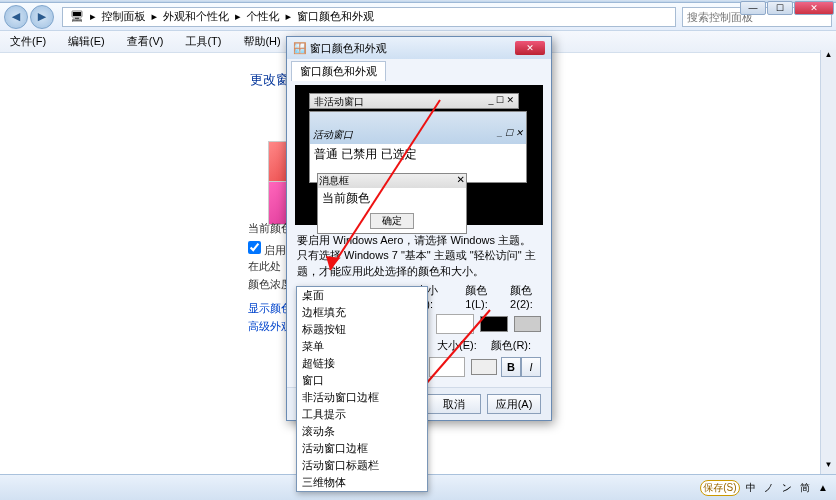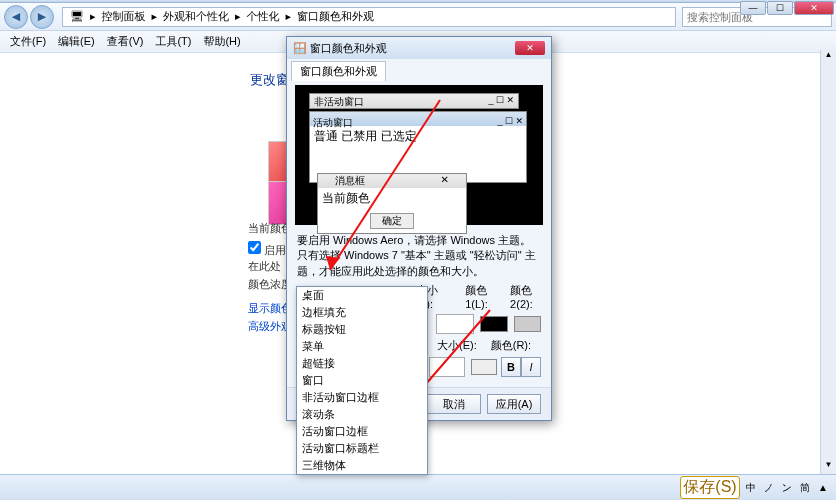--- a/index.html
+++ b/index.html
@@ -9,45 +9,45 @@
 .win-controls { position: absolute; top: 1px; right: 2px; display: flex; gap: 1px; }
 .win-controls span { width: 26px; height: 14px; background: linear-gradient(#e9eff7,#cad9eb); border: 1px solid #8fa9c9; border-radius: 2px; display: inline-flex; align-items: center; justify-content: center; font-size: 9px; }
 .win-controls .close { background: linear-gradient(#e68,#c34); color: #fff; width: 40px; }
 
 .toolbar { height: 28px; background: linear-gradient(#f7fbff,#e5eefb); border-bottom: 1px solid #c6d6e9; display: flex; align-items: center; padding: 0 4px; }
 .nav-btn { width: 24px; height: 24px; border-radius: 50%; background: radial-gradient(#d3e4f5,#9fc0e1); border: 1px solid #7fa5cc; display: inline-flex; align-items: center; justify-content: center; color: #2a5a8e; font-size: 11px; margin-right: 2px; }
 .breadcrumb { flex: 1; height: 20px; background: #fff; border: 1px solid #a7bcd4; margin: 0 6px; display: flex; align-items: center; padding: 0 4px; font-size: 11px; }
 .breadcrumb span { padding: 0 3px; }
 .search-box { width: 150px; height: 20px; border: 1px solid #a7bcd4; background: #fff; padding: 0 4px; font-size: 11px; color: #888; }
 
-.menubar { height: 22px; background: linear-gradient(#f5f8fd,#eaf0f9); border-bottom: 1px solid #d3dfed; display: flex; align-items: center; padding: 0 4px; }
+.menubar { height: 22px; background: linear-gradient(#f5f8fd,#eaf0f9); border-bottom: 1px solid #d3dfed; display: flex; align-items: center; padding: 0 4px; gap: 10px; }
 .menubar span { padding: 2px 6px; font-size: 11px; }
 
 .page { padding: 10px 20px; position: relative; }
 .page-title { font-size: 13px; color: #003399; margin: 8px 0 8px 230px; }
 .thumb { width: 64px; height: 44px; border: 1px solid #ccc; position: absolute; }
 .thumb1 { left: 268px; top: 88px; background: linear-gradient(135deg,#f88,#d22); }
 .thumb2 { left: 268px; top: 128px; background: linear-gradient(135deg,#f6b,#c28); }
 .side-text { position: absolute; left: 248px; font-size: 11px; color: #333; }
 .link { color: #0044cc; }
 
 
 .dialog { position: absolute; left: 286px; top: 36px; width: 266px; background: #f0f4fb; border: 1px solid #6a8bb3; box-shadow: 2px 3px 10px rgba(0,0,0,.4); }
 .dlg-title { height: 22px; background: linear-gradient(#e9f1fb,#cfe0f3); display: flex; align-items: center; padding: 0 6px; font-size: 11px; }
 .dlg-title .x { margin-left: auto; width: 30px; height: 14px; background: linear-gradient(#e57,#b23); color: #fff; border-radius: 2px; display: flex; align-items: center; justify-content: center; font-size: 9px; }
 .tab-strip { height: 22px; background: #f0f4fb; display: flex; align-items: flex-end; padding: 0 4px; }
 .tab { background: #fff; border: 1px solid #b5c5da; border-bottom: none; padding: 2px 8px; font-size: 11px; }
 .preview { margin: 4px 8px; height: 140px; background: #000; position: relative; padding: 6px; }
 .pv-win { position: absolute; background: #fff; border: 1px solid #888; }
 .pv-inactive { left: 14px; top: 8px; width: 210px; height: 16px; background: linear-gradient(#eee,#ddd); font-size: 10px; padding: 1px 4px; }
 .pv-active { left: 14px; top: 26px; width: 218px; height: 72px; }
-.pv-active-title { height: 14px; background: linear-gradient(#d7e4f2,#bcd3ea); font-size: 10px; padding: 4px 3px; }
+.pv-active-title { height: 14px; background: linear-gradient(#d7e4f2,#bcd3ea); font-size: 10px; padding: 16px 3px; font-style: italic; }
 .pv-body { padding: 2px 4px; font-size: 12px; }
 .pv-msg { position: absolute; left: 22px; top: 88px; width: 150px; background: #fff; border: 1px solid #888; }
-.pv-msg-title { height: 14px; background: linear-gradient(#eee,#ddd); font-size: 10px; padding: 0 17px; display:flex; }
+.pv-msg-title { height: 14px; background: linear-gradient(#eee,#ddd); font-size: 10px; padding: 0 1px; display:flex; }
 .pv-msg-title .mx { margin-left:auto; }
 .pv-btn { width: 44px; height: 16px; border: 1px solid #999; background: #eee; font-size: 10px; margin: 4px auto; display: block; }
 
 .note { font-size: 11px; padding: 4px 10px; line-height: 1.4; }
 
 .fields { padding: 0 10px 6px; font-size: 11px; }
 .row { display: flex; align-items: center; margin-bottom: 4px; }
 .row label { width: 60px; }
 .combo { width: 132px; height: 20px; border: 1px solid #7a9; background: #fff; display: flex; align-items: center; padding: 0 4px; position: relative; }
 .combo .arr { position: absolute; right: 0; top: 0; width: 16px; height: 100%; background: linear-gradient(#e3ebf5,#c1d2e7); border-left: 1px solid #9ab; display: flex; align-items: center; justify-content: center; font-size: 8px; }
@@ -64,21 +64,21 @@
 
 .arrow { position: absolute; pointer-events: none; }
 .arrow svg { overflow: visible; }
 .arrow line { stroke: #e11; stroke-width: 2; }
 .arrow polygon { fill: #e11; }
 
 
 .taskbar { position: absolute; left: 0; right: 0; bottom: 0; height: 26px; background: linear-gradient(#e9f1fb,#d2e1f2); border-top: 1px solid #a9c1dc; display: flex; align-items: center; padding: 0 6px; }
 .tray { margin-left: auto; display: flex; gap: 4px; align-items: center; font-size: 10px; }
 .tray span { padding: 0 2px; }
-.pill { background:#fff; border:1px solid #c90; padding:1px 6px; border-radius:3px; color:#960; font-size:16px; }
+.pill { background:#fff; border:1px solid #c90; padding:1px 6px; border-radius:8px; color:#960; font-size:10px; }
 </style>
 </head>
 <body>
 
 <div class="titlebar"></div>
 <div class="win-controls">
   <span>—</span>
   <span>☐</span>
   <span class="close">✕</span>
 </div>
@@ -195,20 +195,21 @@
 </div>
 
 <div class="dropdown" id="dd">
     <div>桌面</div>
     <div>边框填充</div>
     <div>标题按钮</div>
     <div>菜单</div>
     <div>超链接</div>
     <div>窗口</div>
     <div>非活动窗口边框</div>
+    <div>工具提示</div>
     <div>滚动条</div>
     <div>活动窗口边框</div>
     <div>活动窗口标题栏</div>
     <div>三维物体</div>
   </div>
 
 <div class="arrow" style="left:300px; top:100px;">
   <svg width="200" height="200">
       <line x1="140" y1="0" x2="30" y2="170"></line>
       <polygon points="30,170 40,158 26,156"></polygon>

